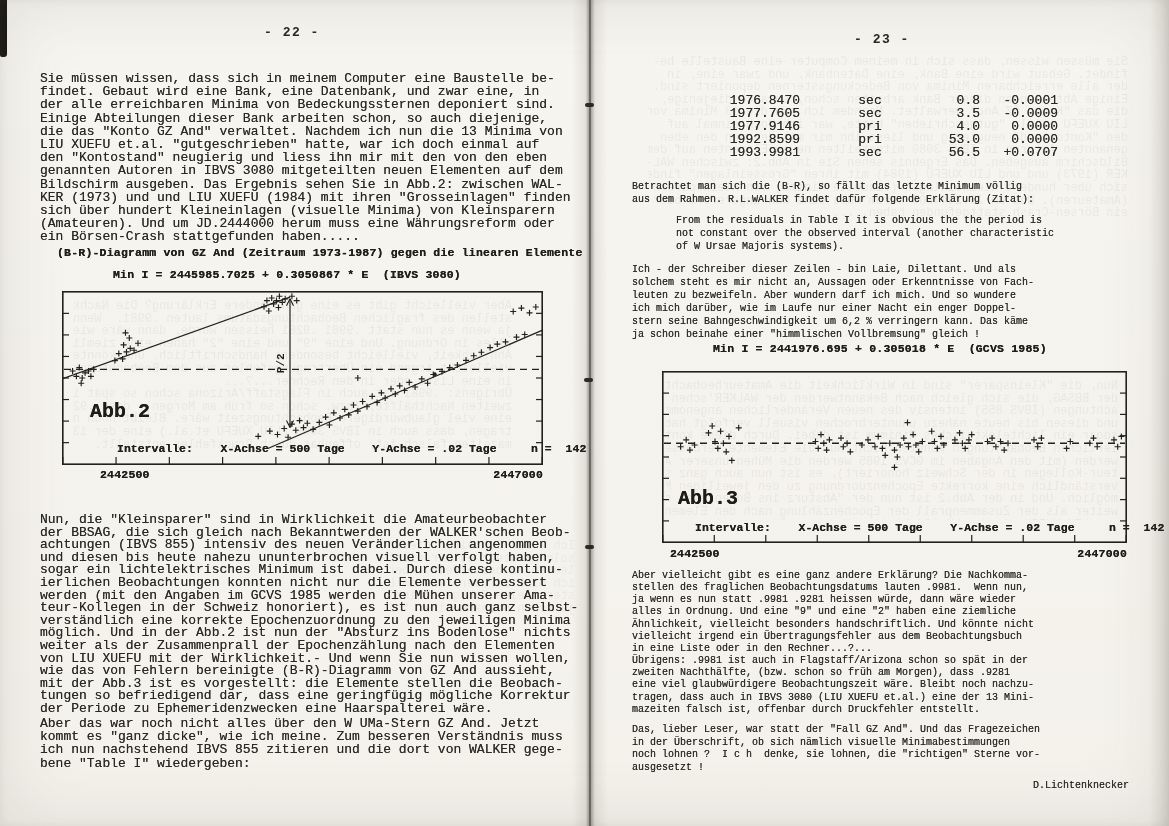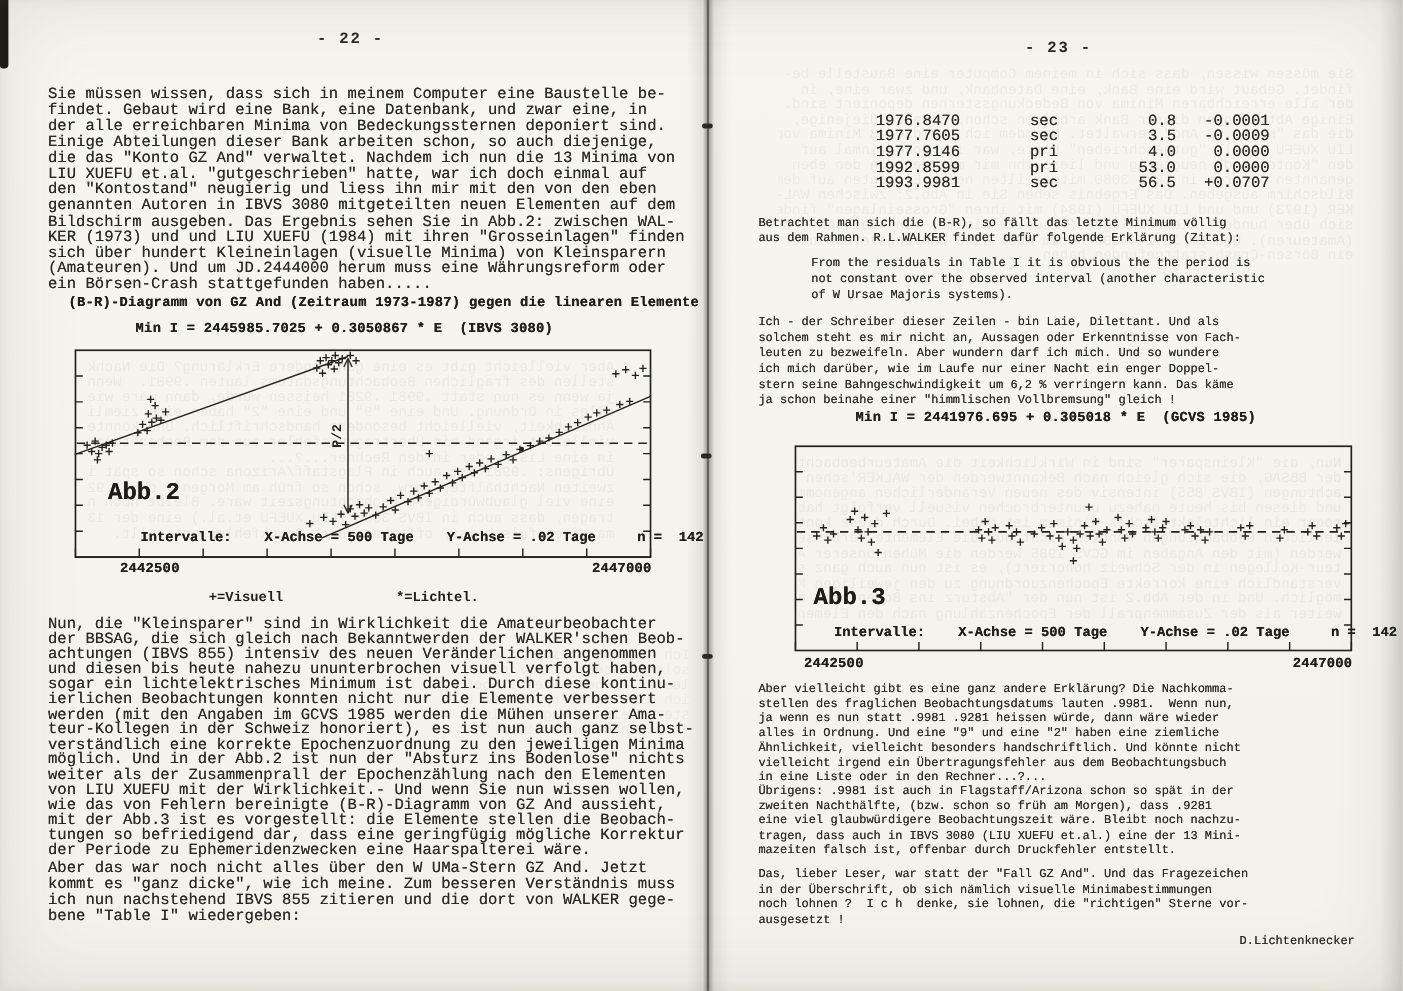--- a/index.html
+++ b/index.html
@@ -178,24 +178,20 @@
         <text x="221.994" y="72.21000000000001" transform="rotate(-90 221.994 72.21000000000001)" text-anchor="middle" font-size="11px" font-weight="700" fill="#23211d" font-family="&quot;Liberation Mono&quot;,&quot;DejaVu Sans Mono&quot;,monospace">P/2</text>
         <path d="M7.6 80.0h6M10.6 77.0v6M11.4 85.3h6M14.4 82.3v6M14.3 76.6h6M17.3 73.6v6M17.2 87.0h6M20.2 84.0v6M20.1 81.8h6M23.1 78.8v6M16.2 92.2h6M19.2 89.2v6M23.5 80.0h6M26.5 77.0v6M25.9 85.3h6M28.9 82.3v6M28.7 78.3h6M31.7 75.3v6M49.9 69.6h6M52.9 66.6v6M53.8 62.6h6M56.8 59.6v6M57.6 67.9h6M60.6 64.9v6M58.6 53.9h6M61.6 50.9v6M61.5 60.9h6M64.5 57.9v6M64.3 47.0h6M67.3 44.0v6M65.3 57.4h6M68.3 54.4v6M69.1 59.2h6M72.1 56.2v6M73.0 52.2h6M76.0 49.2v6M60.5 41.8h6M63.5 38.8v6M199.0 15.7h6M202.0 12.7v6M201.9 9.6h6M204.9 6.6v6M203.8 20.0h6M206.8 17.0v6M206.7 7.0h6M209.7 4.0v6M208.6 13.0h6M211.6 10.0v6M211.5 9.6h6M214.5 6.6v6M213.5 16.5h6M216.5 13.5v6M214.4 5.2h6M217.4 2.2v6M217.3 11.3h6M220.3 8.3v6M220.2 7.8h6M223.2 4.8v6M226.9 5.2h6M229.9 2.2v6M231.7 9.6h6M234.7 6.6v6M193.2 145.3h6M196.2 142.3v6M204.8 140.1h6M207.8 137.1v6M212.5 143.5h6M215.5 140.5v6M219.2 137.5h6M222.2 134.5v6M223.1 146.2h6M226.1 143.2v6M226.9 133.1h6M229.9 130.1v6M230.8 139.2h6M233.8 136.2v6M234.6 129.6h6M237.6 126.6v6M238.5 136.6h6M241.5 133.6v6M242.3 132.2h6M245.3 129.2v6M248.1 138.3h6M251.1 135.3v6M254.3 131.4h6M257.3 128.4v6M260.6 126.1h6M263.6 123.1v6M264.4 134.0h6M267.4 131.0v6M268.8 121.8h6M271.8 118.8v6M275.0 127.0h6M278.0 124.0v6M279.8 118.3h6M282.8 115.3v6M283.7 123.9h6M286.7 120.9v6M288.5 114.0h6M291.5 111.0v6M292.8 120.1h6M295.8 117.1v6M292.8 87.0h6M295.8 84.0v6M297.6 110.5h6M300.6 107.5v6M302.0 115.7h6M305.0 112.7v6M307.2 105.3h6M310.2 102.3v6M312.1 111.4h6M315.1 108.4v6M316.4 101.8h6M319.4 98.8v6M320.2 107.0h6M323.2 104.0v6M326.0 97.8h6M329.0 94.8v6M330.3 103.0h6M333.3 100.0v6M334.7 94.8h6M337.7 91.8v6M339.5 99.5h6M342.5 96.5v6M344.3 91.4h6M347.3 88.4v6M350.1 96.0h6M353.1 93.0v6M356.8 87.9h6M359.8 84.9v6M362.6 92.2h6M365.6 89.2v6M368.3 83.5h6M371.3 80.5v6M377.0 80.4h6M380.0 77.4v6M384.7 76.6h6M387.7 73.6v6M392.4 74.0h6M395.4 71.0v6M401.0 69.3h6M404.0 66.3v6M408.7 64.7h6M411.7 61.7v6M416.4 61.2h6M419.4 58.2v6M425.1 56.6h6M428.1 53.6v6M432.3 53.1h6M435.3 50.1v6M440.5 50.8h6M443.5 47.8v6M451.5 46.1h6M454.5 43.1v6M459.7 43.5h6M462.7 40.5v6M448.2 20.5h6M451.2 17.5v6M456.4 17.1h6M459.4 14.1v6M464.5 21.8h6M467.5 18.8v6M470.8 16.0h6M473.8 13.0v6" stroke="#23211d" stroke-width="1.15" fill="none"></path>
         <circle cx="372.77500000000003" cy="83.172" r="1.9" fill="#23211d"></circle>
       </svg>
     <div class="figlabel" style="left:28px;top:110px;">Abb.2</div>
     <div class="figfooter" style="left:55px;top:151px;">Intervalle:    X-Achse = 500 Tage    Y-Achse = .02 Tage     n =  142</div>
   </div>
   <div class="axisrow dotm" style="left:62px;top:468px;width:481px;padding-left:38px;box-sizing:border-box;position:absolute;display:flex;justify-content:space-between;">
     <span>2442500</span><span>2447000</span>
   </div>
-  <div class="legendrow" style="left:62px;top:492px;width:481px;height:14px;">
-    <span style="left:112px;">+=Visuell</span>
-    <span style="left:268px;">*=Lichtel.</span>
-  </div>
 
   <div class="para" style="left:40px;top:514px;line-height:12.6px;">Nun, die "Kleinsparer" sind in Wirklichkeit die Amateurbeobachter
 der BBSAG, die sich gleich nach Bekanntwerden der WALKER'schen Beob-
 achtungen (IBVS 855) intensiv des neuen Veränderlichen angenommen
 und diesen bis heute nahezu ununterbrochen visuell verfolgt haben,
 sogar ein lichtelektrisches Minimum ist dabei. Durch diese kontinu-
 ierlichen Beobachtungen konnten nicht nur die Elemente verbessert
 werden (mit den Angaben im GCVS 1985 werden die Mühen unserer Ama-
 teur-Kollegen in der Schweiz honoriert), es ist nun auch ganz selbst-
 verständlich eine korrekte Epochenzuordnung zu den jeweiligen Minima

